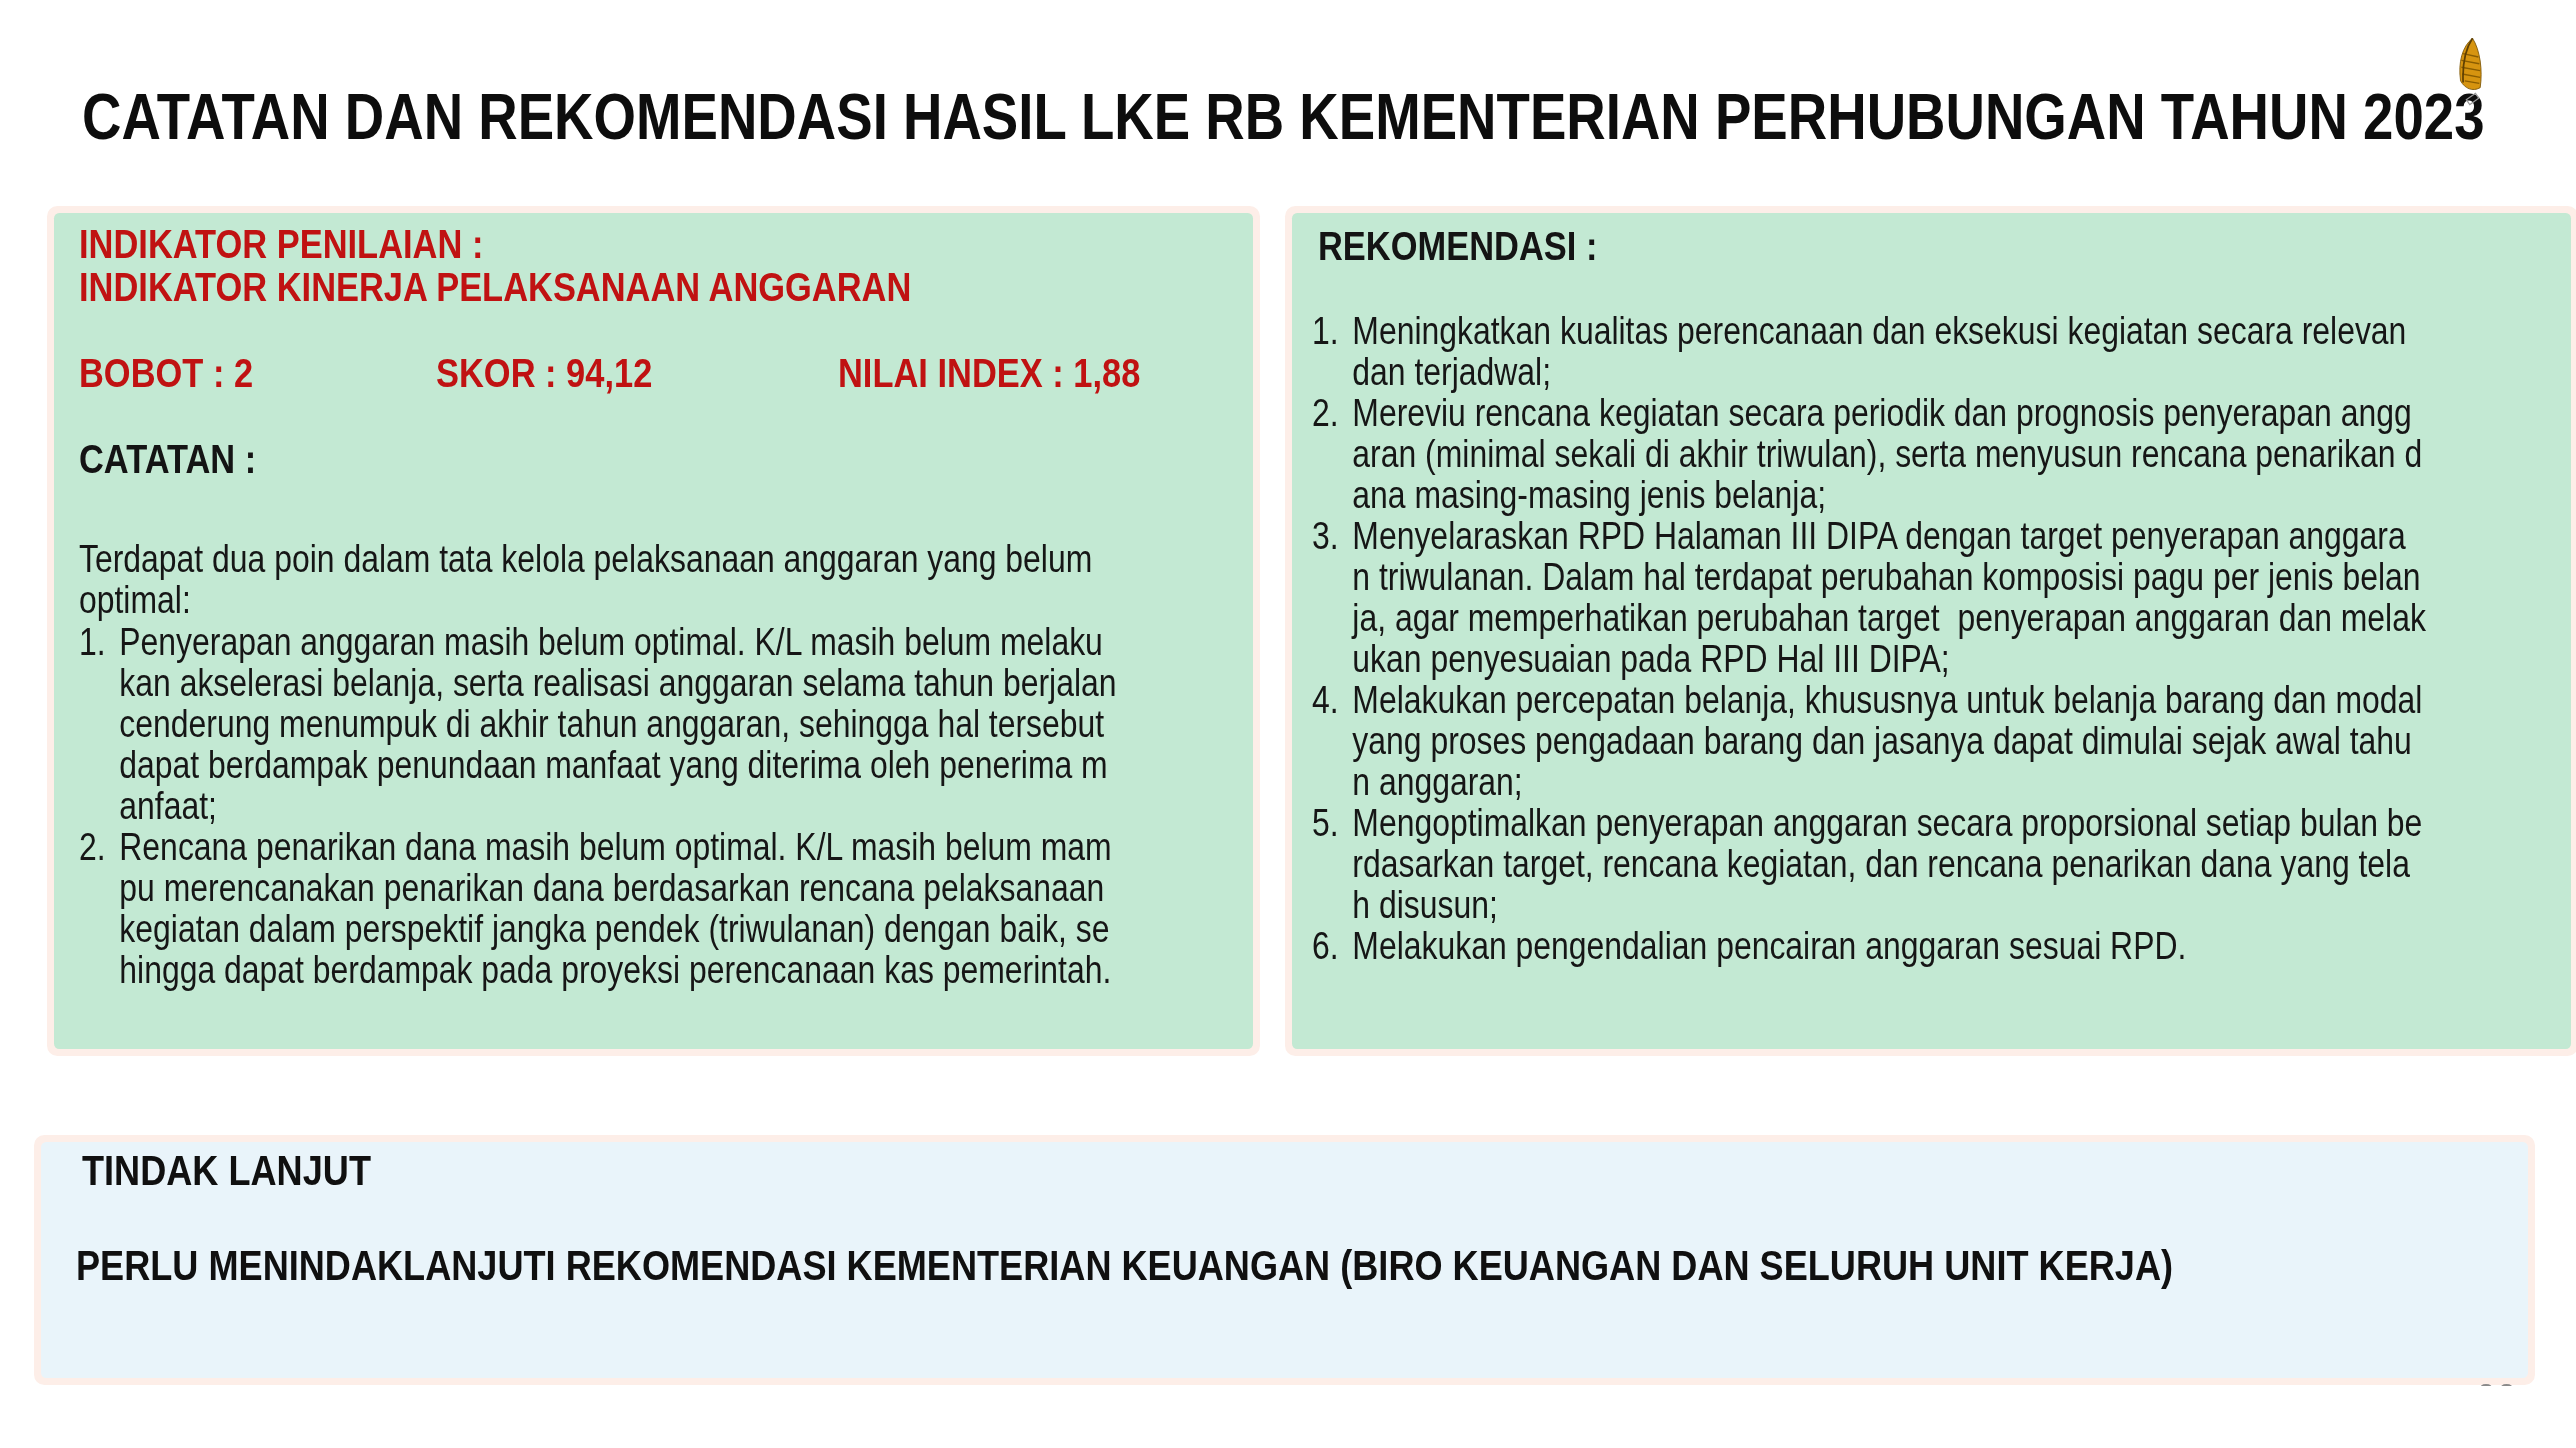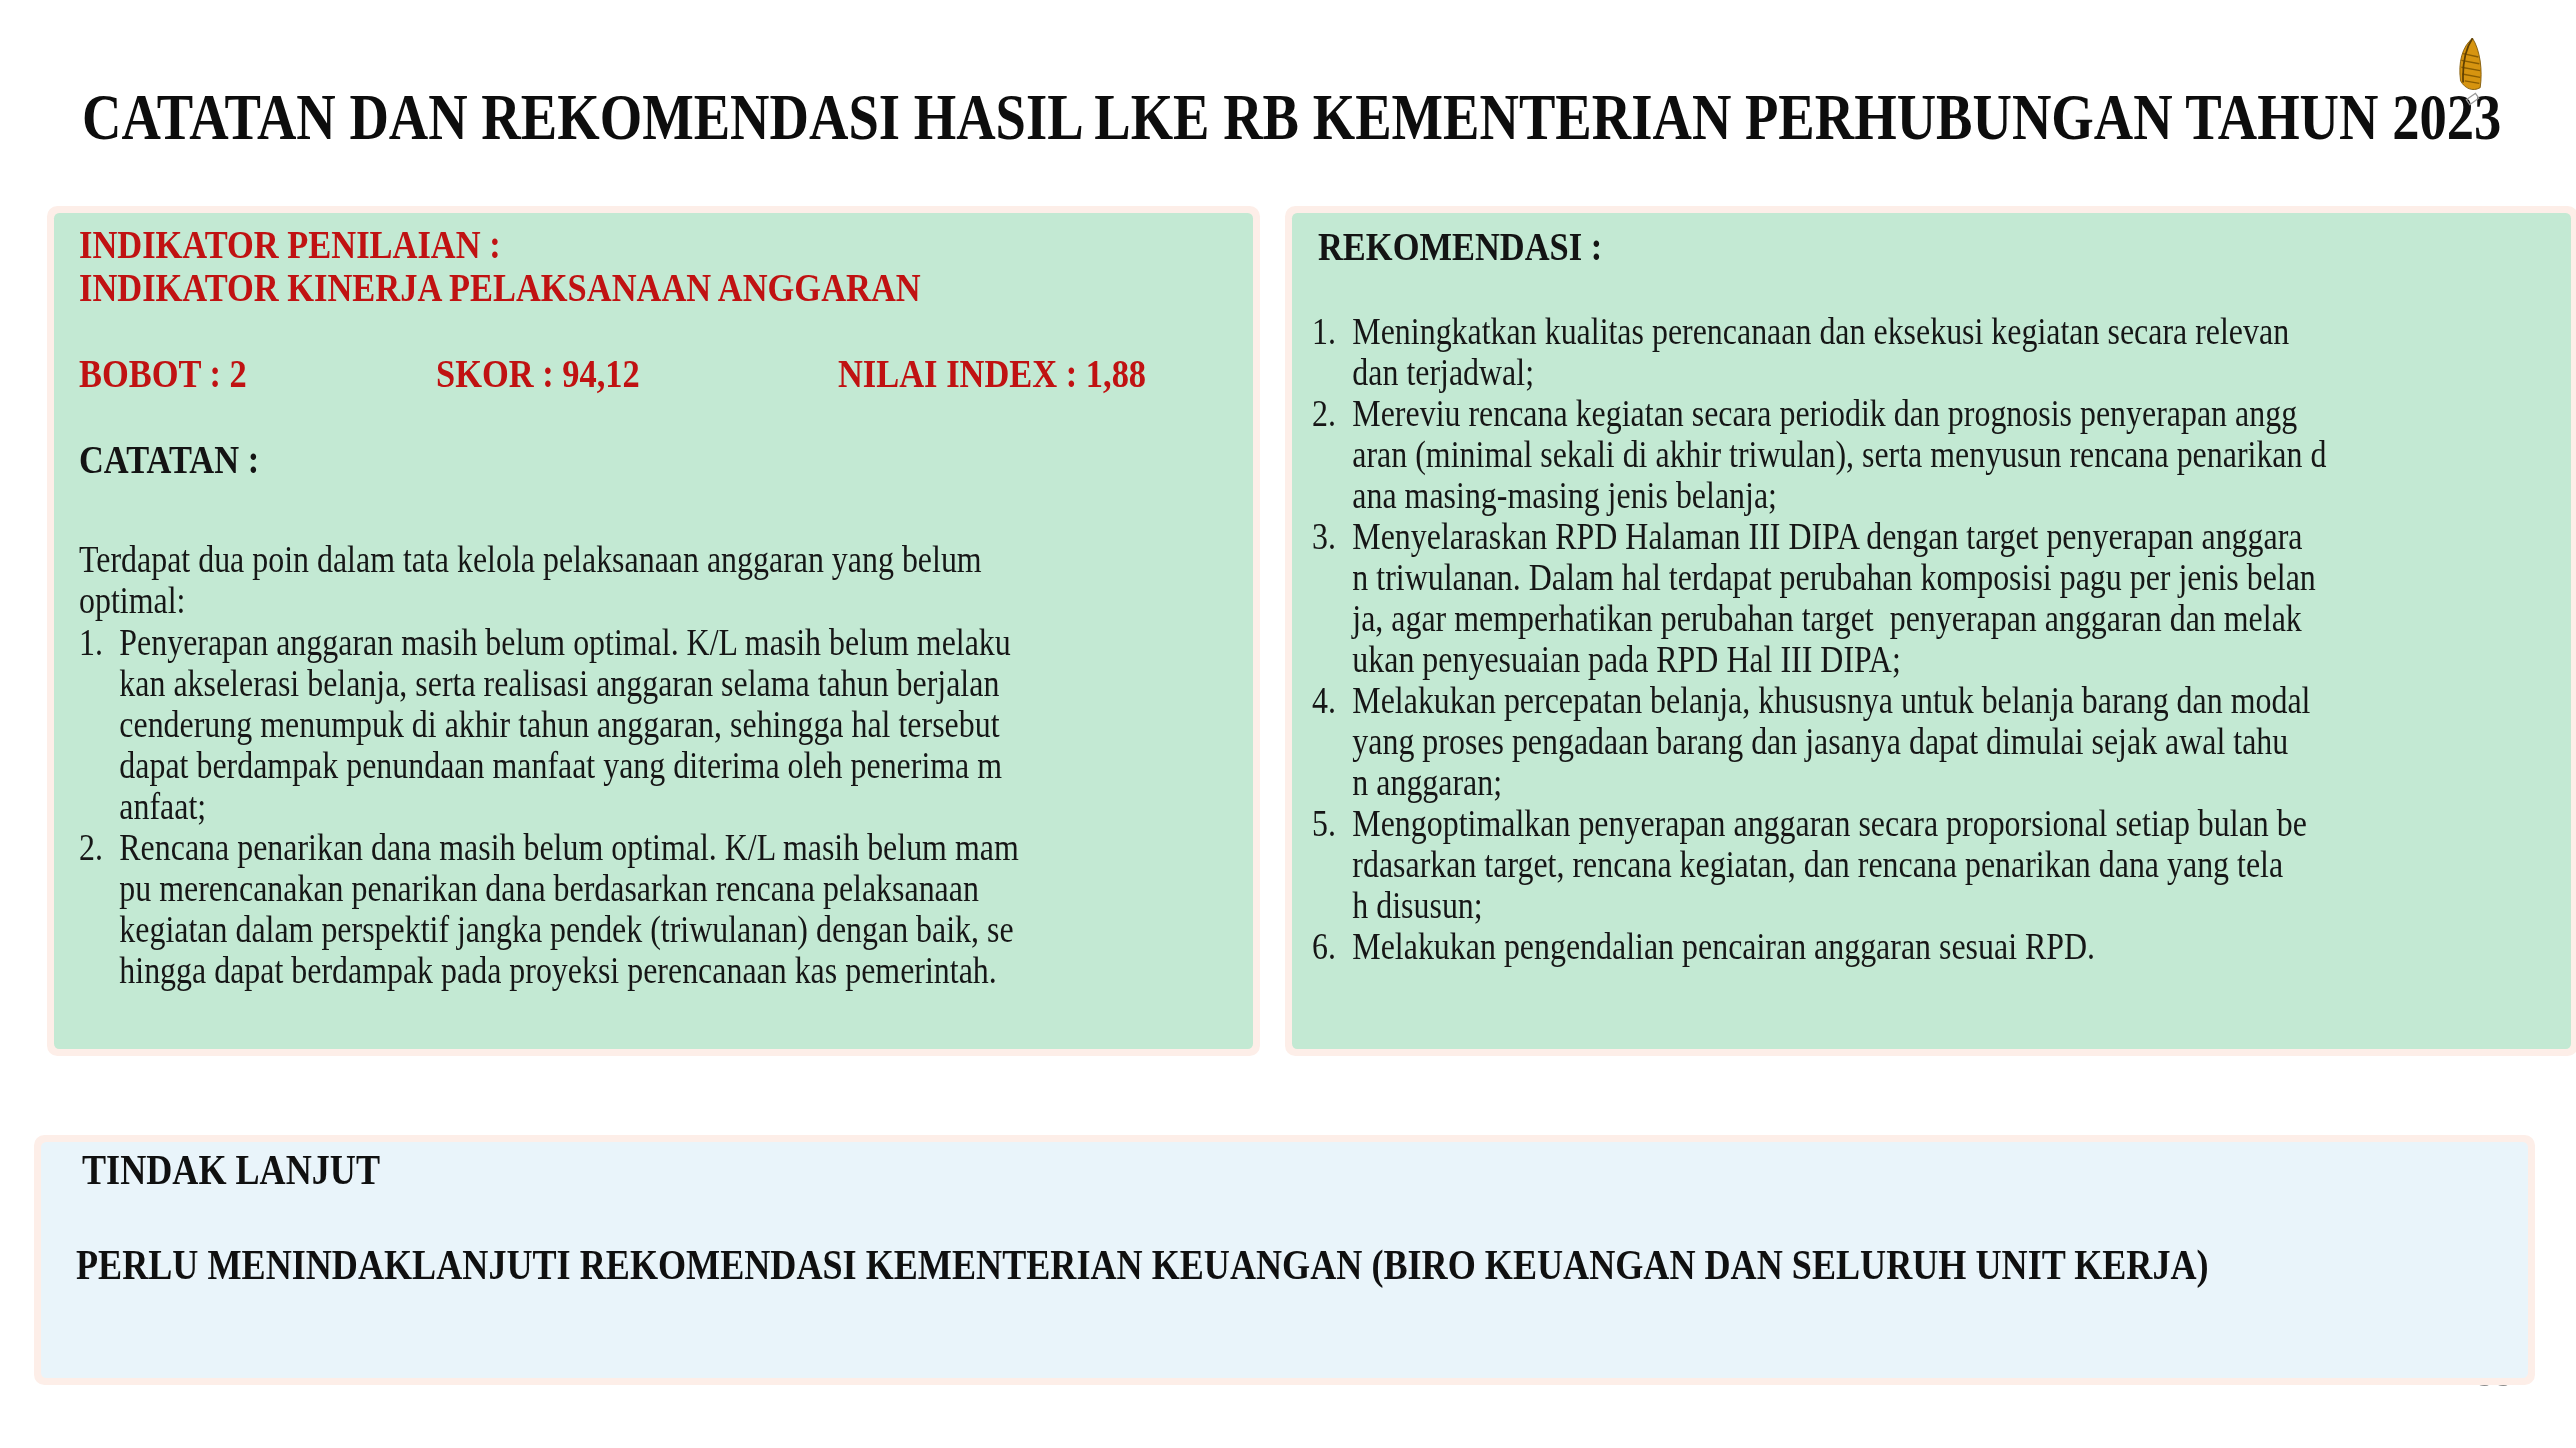--- a/index.html
+++ b/index.html
@@ -1,19 +1,19 @@
 <!DOCTYPE html>
 <html style="font-size:13.7px"><head>
 <meta charset="utf-8">
 <style>
   html,body{margin:0;padding:0;background:#ffffff;}
   .slide{
     position:relative;width:2576px;height:1449px;overflow:hidden;
     background:#ffffff;color:#121212;
-    font-family:Liberation Serif, serif;
+    font-family:Liberation Sans, sans-serif;
   }
   .abs{position:absolute;}
   
   .nx{transform:scaleX(0.84);transform-origin:0 0;}
   .title{
     left:82px;top:79px;font-size:65px;font-weight:bold;line-height:76px;
     color:#0d0d0d;white-space:pre;
   }
   
   .panel{background:#fdeee8;border-radius:10.3px;padding:6.9px;box-sizing:border-box;}

